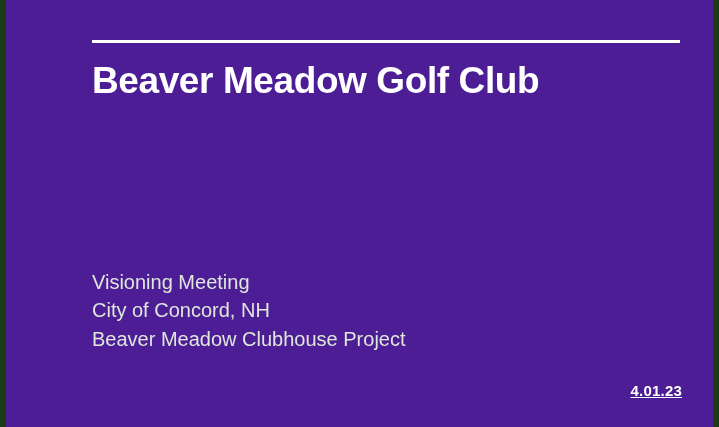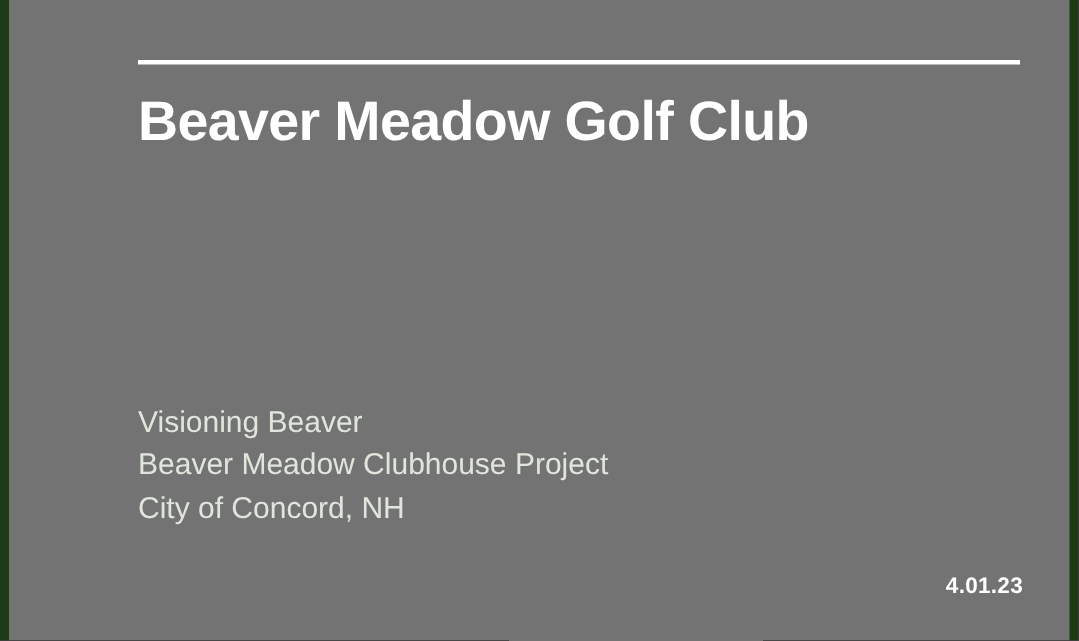--- a/index.html
+++ b/index.html
@@ -10,21 +10,21 @@
   body {
     width: 719px;
     height: 427px;
     overflow: hidden;
     font-family: "Liberation Sans", sans-serif;
   }
   .slide {
     position: relative;
     width: 719px;
     height: 427px;
-    background: #737373;
+    background: #4c1d95;
     box-sizing: border-box;
     overflow: hidden;
   }
   
   .edge-bar {
     position: absolute;
     top: 0;
     bottom: 0;
     width: 6px;
     background: #1d3a16;
@@ -80,37 +80,38 @@
   }
 
   .date {
     position: absolute;
     right: 37px;
     bottom: 28px;
     color: #ffffff;
     font-size: 15px;
     font-weight: bold;
     letter-spacing: 0.2px;
+    text-decoration: underline;
   }
 </style>
 </head>
 <body>
 
 <div class="slide">
 
   <div class="edge-bar left"></div>
   <div class="edge-bar right"></div>
 
   <div class="rule"></div>
 
   <div class="title-block">
     <div class="title-line1">Beaver Meadow Golf Club</div>
   </div>
 
   <div class="subtitle-block">
-    <div class="subtitle-line">Visioning Beaver</div>
+    <div class="subtitle-line">Visioning Meeting</div>
+    <div class="subtitle-line">City of Concord, NH</div>
     <div class="subtitle-line">Beaver Meadow Clubhouse Project</div>
-    <div class="subtitle-line">City of Concord, NH</div>
   </div>
 
   <div class="date">4.01.23</div>
 
 </div>
 
 </body></html>

